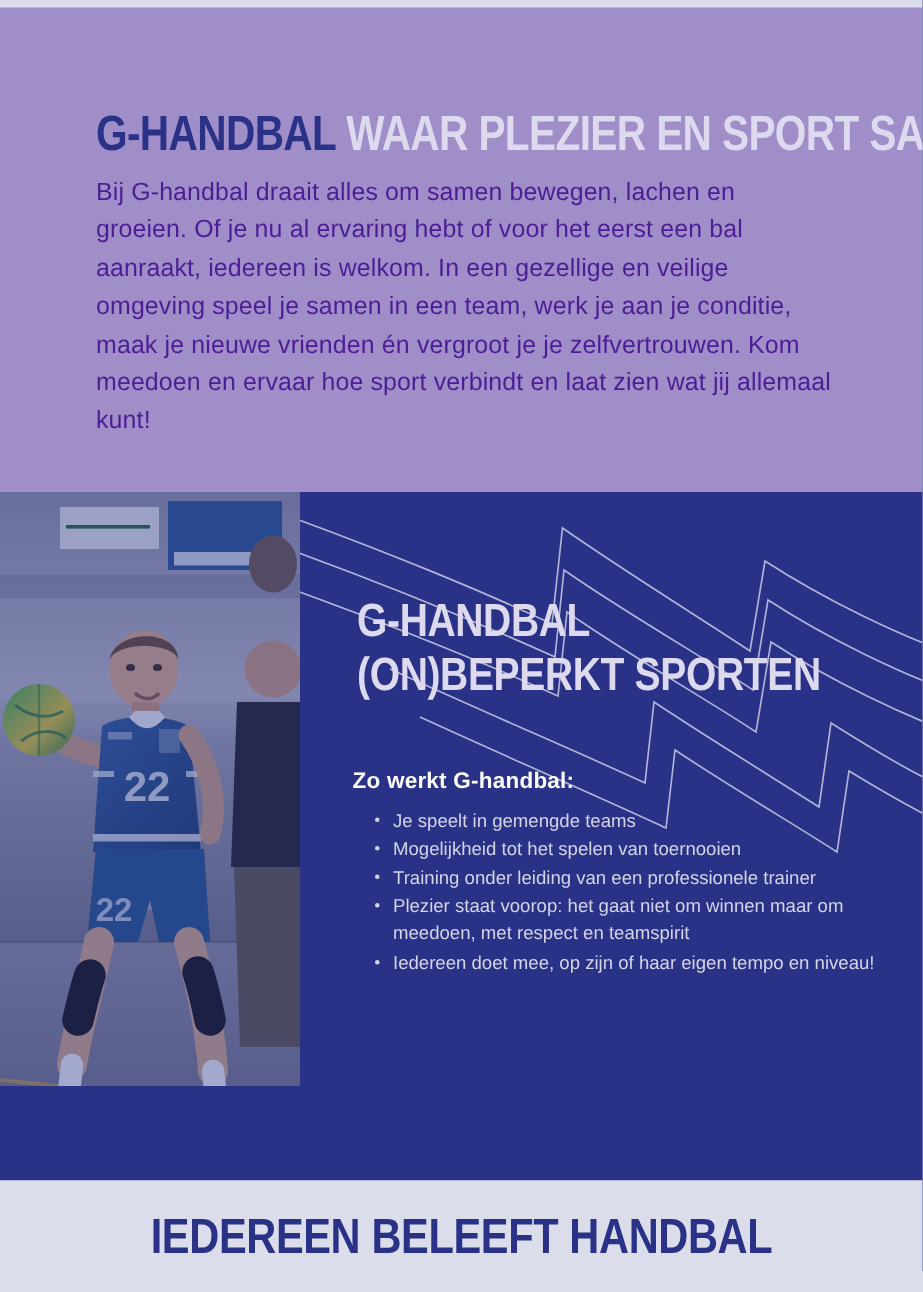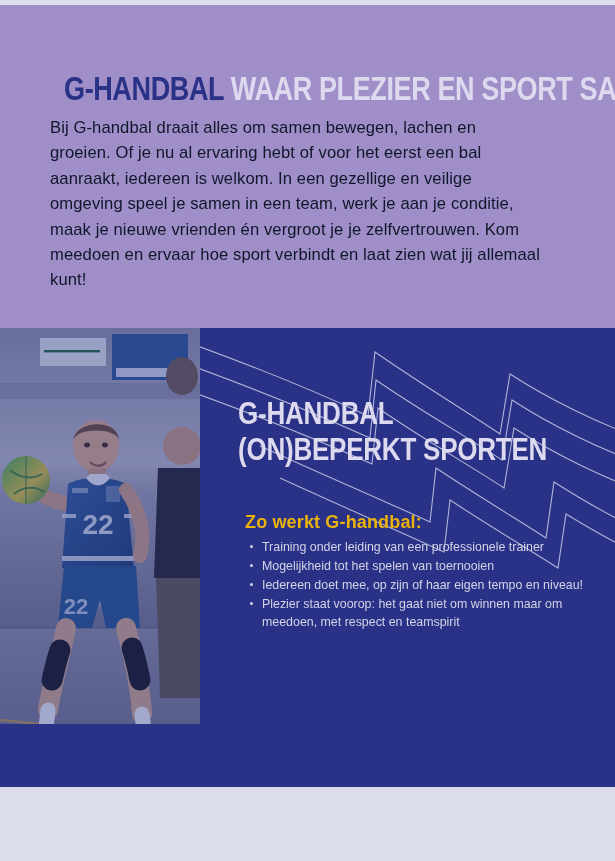--- a/index.html
+++ b/index.html
@@ -31,22 +31,22 @@
     font-size:33px;
     line-height:1;
     transform:scaleX(0.82);
     transform-origin:left center;
     letter-spacing:-0.5px;
   }
   .intro-heading .brand { color:#2A3288; }
   .intro-heading .tagline { color:#DDD9EE; }
 
   .intro-body {
-    position:absolute; left:50px; top:110px; width:490px;
-    color:#0f172a;
+    position:absolute; left:64px; top:110px; width:490px;
+    color:#4c1d95;
     font-size:16.6px;
     line-height:1.53;
     letter-spacing:0.1px;
   }
 
   
   .middle {
     position:absolute; left:0; top:328px; width:615px; height:459px;
     background:#2A3288;
     overflow:hidden;
@@ -75,23 +75,23 @@
     font-weight:bold;
     font-size:31px;
     line-height:1.16;
     color:#DDD9EE;
     transform:scaleX(0.84);
     transform-origin:left top;
     letter-spacing:-0.3px;
     white-space:nowrap;
   }
   .list-heading {
-    position:absolute; left:245px; top:184px;
-    color:#eab308;
-    font-size:18px;
+    position:absolute; left:235px; top:184px;
+    color:#ffffff;
+    font-size:15px;
     font-weight:bold;
     letter-spacing:0.15px;
   }
   .bullets {
     position:absolute; left:248px; top:210px; width:345px;
     color:#D3D4E6;
     font-size:12.4px;
     line-height:1.46;
     list-style:none;
   }
@@ -246,21 +246,25 @@
     </div>
 
     <h2 class="blue-title">
       <span>G-HANDBAL</span><br>
       <span>(ON)BEPERKT SPORTEN</span>
     </h2>
 
     <div class="list-heading">Zo werkt G-handbal:</div>
 
     <ul class="bullets">
+      <li>Je speelt in gemengde teams</li>
+      <li>Mogelijkheid tot het spelen van toernooien</li>
       <li>Training onder leiding van een professionele trainer</li>
-      <li>Mogelijkheid tot het spelen van toernooien</li>
+      <li>Plezier staat voorop: het gaat niet om winnen maar om meedoen, met respect en teamspirit</li>
       <li>Iedereen doet mee, op zijn of haar eigen tempo en niveau!</li>
-      <li>Plezier staat voorop: het gaat niet om winnen maar om meedoen, met respect en teamspirit</li>
     </ul>
   </section>
 
+  <footer class="banner">
+    <div class="banner-text">IEDEREEN BELEEFT HANDBAL</div>
+  </footer>
 
 </div>
 
 </body></html>

